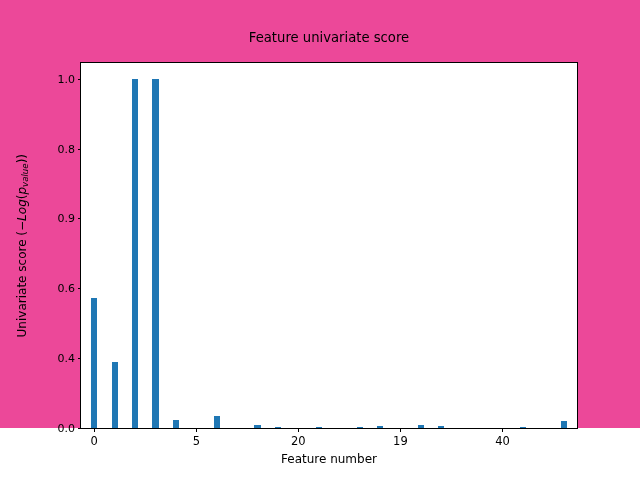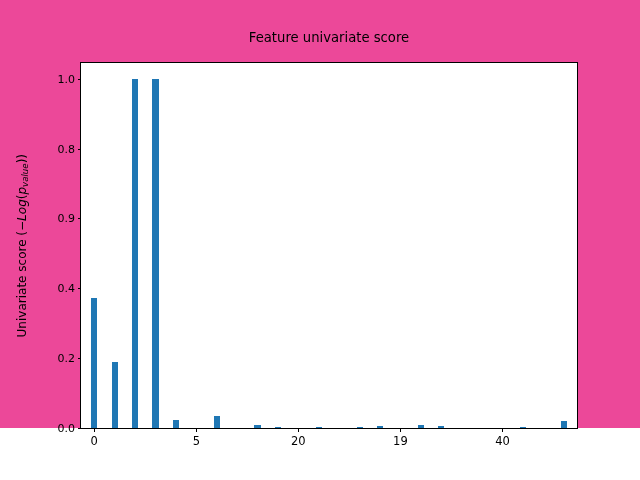--- a/index.html
+++ b/index.html
@@ -148,25 +148,25 @@
   </div>
 
   <div id="plot-area">
     <div id="yticks-layer">
         <div class="ytick" style="top: 365px;">
           <div class="ytick-mark"></div>
           <div class="ytick-label">0.0</div>
         </div>
         <div class="ytick" style="top: 295.144px;">
           <div class="ytick-mark"></div>
-          <div class="ytick-label">0.2</div>
+          <div class="ytick-label">0.4</div>
         </div>
         <div class="ytick" style="top: 225.287px;">
           <div class="ytick-mark"></div>
-          <div class="ytick-label">0.4</div>
+          <div class="ytick-label">0.6</div>
         </div>
         <div class="ytick" style="top: 155.431px;">
           <div class="ytick-mark"></div>
           <div class="ytick-label">0.9</div>
         </div>
         <div class="ytick" style="top: 85.5742px;">
           <div class="ytick-mark"></div>
           <div class="ytick-label">0.8</div>
         </div>
         <div class="ytick" style="top: 15.7177px;">
@@ -208,14 +208,15 @@
         <div class="bar" title="Feature 11: 0.004" style="left: 234.733px; width: 6.12346px; height: 1.39713px; background: rgb(31, 119, 180);"></div>
         <div class="bar" title="Feature 13: 0.0035" style="left: 275.556px; width: 6.12346px; height: 1.22249px; background: rgb(31, 119, 180);"></div>
         <div class="bar" title="Feature 14: 0.0045" style="left: 295.967px; width: 6.12346px; height: 1.57177px; background: rgb(31, 119, 180);"></div>
         <div class="bar" title="Feature 16: 0.0075" style="left: 336.79px; width: 6.12346px; height: 2.61962px; background: rgb(31, 119, 180);"></div>
         <div class="bar" title="Feature 17: 0.0055" style="left: 357.202px; width: 6.12346px; height: 1.92105px; background: rgb(31, 119, 180);"></div>
         <div class="bar" title="Feature 21: 0.0035" style="left: 438.848px; width: 6.12346px; height: 1.22249px; background: rgb(31, 119, 180);"></div>
         <div class="bar" title="Feature 23: 0.0195" style="left: 479.671px; width: 6.12346px; height: 6.811px; background: rgb(31, 119, 180);"></div>
       </div>
   </div>
 
+  <div id="xlabel">Feature number</div>
 
 </div>
 
 </body></html>

